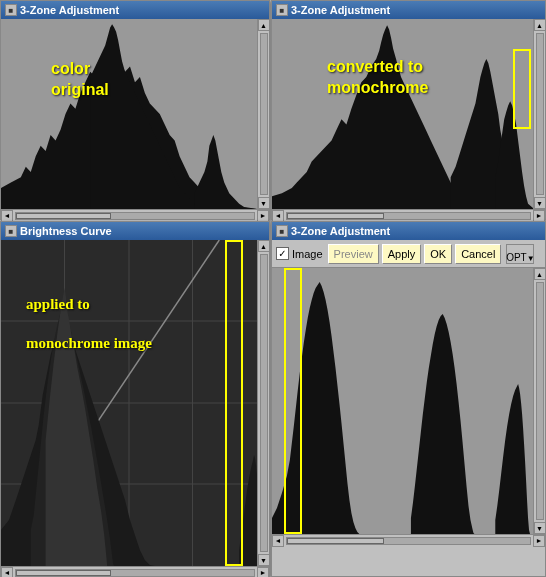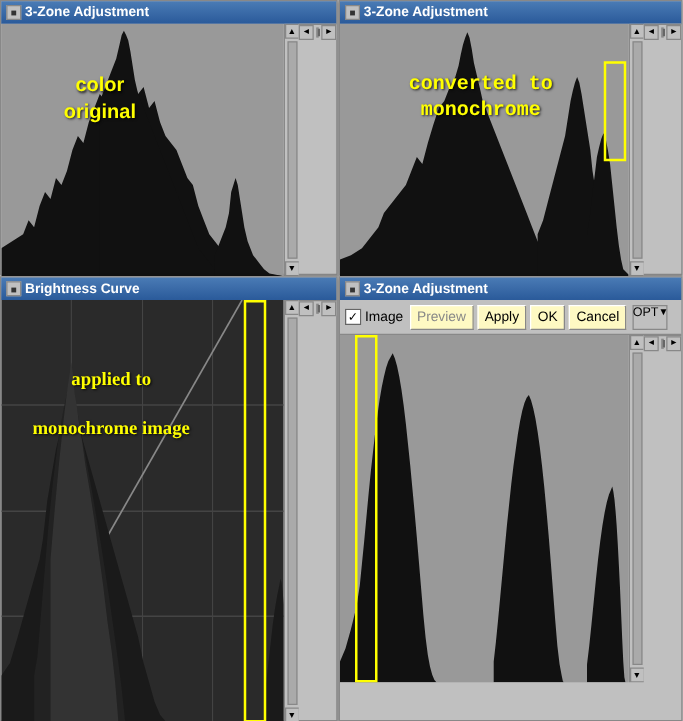--- a/index.html
+++ b/index.html
@@ -233,32 +233,31 @@
       font-size: 11px;
       font-weight: bold;
       cursor: pointer;
     }
     .opt-btn {
       width: 28px;
       height: 20px;
       background: #c0c0c0;
       border: 1px solid #888;
       display: flex;
-      align-items: flex-start;
+      align-items: flex-end;
       justify-content: center;
       font-size: 11px;
       cursor: pointer;
     }
 
     
     .content-with-scrollbars {
       display: flex;
-      flex-direction: row;
+      flex-direction: column;
       height: 100%;
-      text-align: center;
     }
     .content-row {
       display: flex;
       flex: 1;
       overflow: hidden;
     }
     .content-main {
       flex: 1;
       position: relative;
       overflow: hidden;
@@ -307,21 +306,21 @@
 </div>
 
 <div class="window" id="panel-tr">
   <div class="window-titlebar">
     <div class="titlebar-icon">■</div>
     <span>3-Zone Adjustment</span>
   </div>
   <div class="content-with-scrollbars" style="height: 202px;">
     <div class="content-row">
       <div class="content-main">
-        <div class="histogram-area" style="width:100%;height:100%;position:relative;font-family:Liberation Mono, monospace;">
+        <div class="histogram-area" style="width:100%;height:100%;position:relative;">
           <div class="yellow-label" style="left:55px; top:38px;">converted to<br>monochrome</div>
           
           <div class="yellow-rect" style="right: 2px; top: 30px; width: 18px; height: 80px;"></div>
           <svg class="hist-svg" viewBox="0 0 263 180" preserveAspectRatio="none">
             <rect width="263" height="180" fill="#999"></rect>
 
             <polygon points="0,180 0,168 10,165 20,160 25,155 30,150 35,145 40,135 45,130 50,125 55,120 60,115 65,105 70,95 75,100 80,85 85,72 90,60 95,55 100,45 105,38 108,30 110,22 112,15 114,10 116,6 118,10 120,18 122,28 125,38 128,48 130,55 135,65 140,75 145,85 150,95 155,105 160,115 165,125 170,135 175,145 180,155 185,160 190,165 195,168 210,172 220,175 230,177 240,179 263,180" fill="#111"></polygon>
 
             <polygon points="180,180 180,150 185,140 190,125 195,110 200,95 205,80 208,65 210,55 212,48 214,42 216,38 218,42 220,50 222,60 225,75 228,90 230,105 233,120 235,135 238,148 240,160 243,168 245,173 250,177 258,179 263,180" fill="#111"></polygon>
             <polygon points="225,180 225,150 228,135 230,120 232,108 234,95 236,88 238,82 240,78 242,82 244,90 246,100 248,115 250,130 252,145 254,158 256,168 258,175 263,179 263,180" fill="#111"></polygon>

